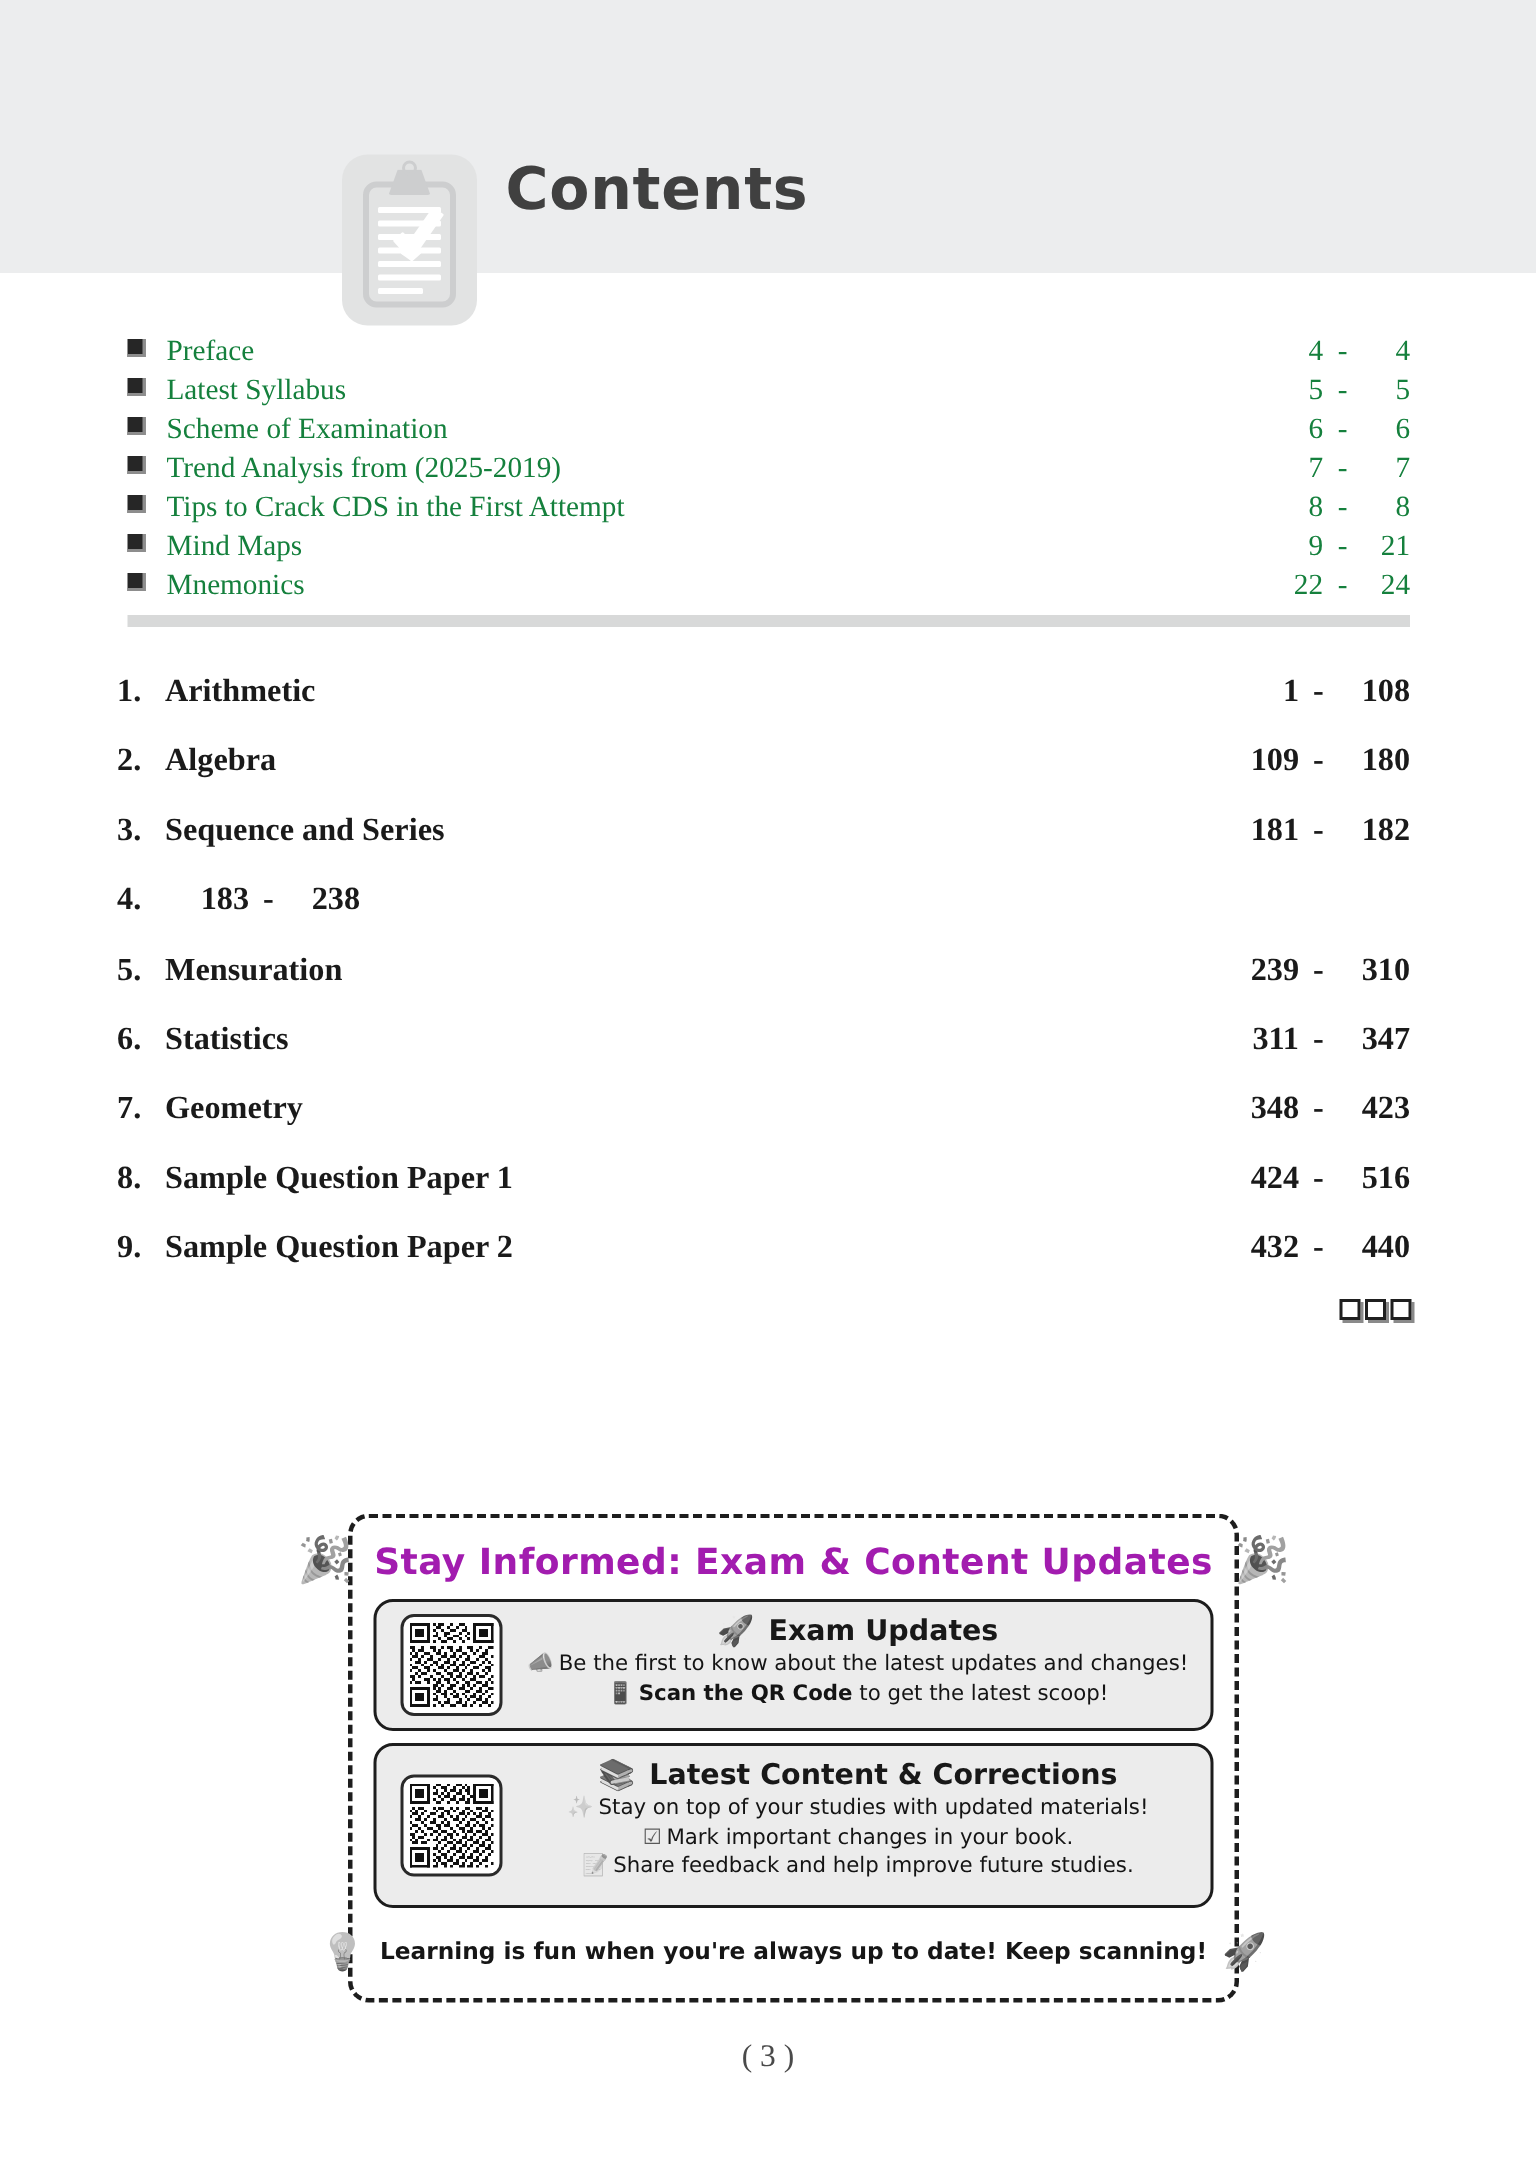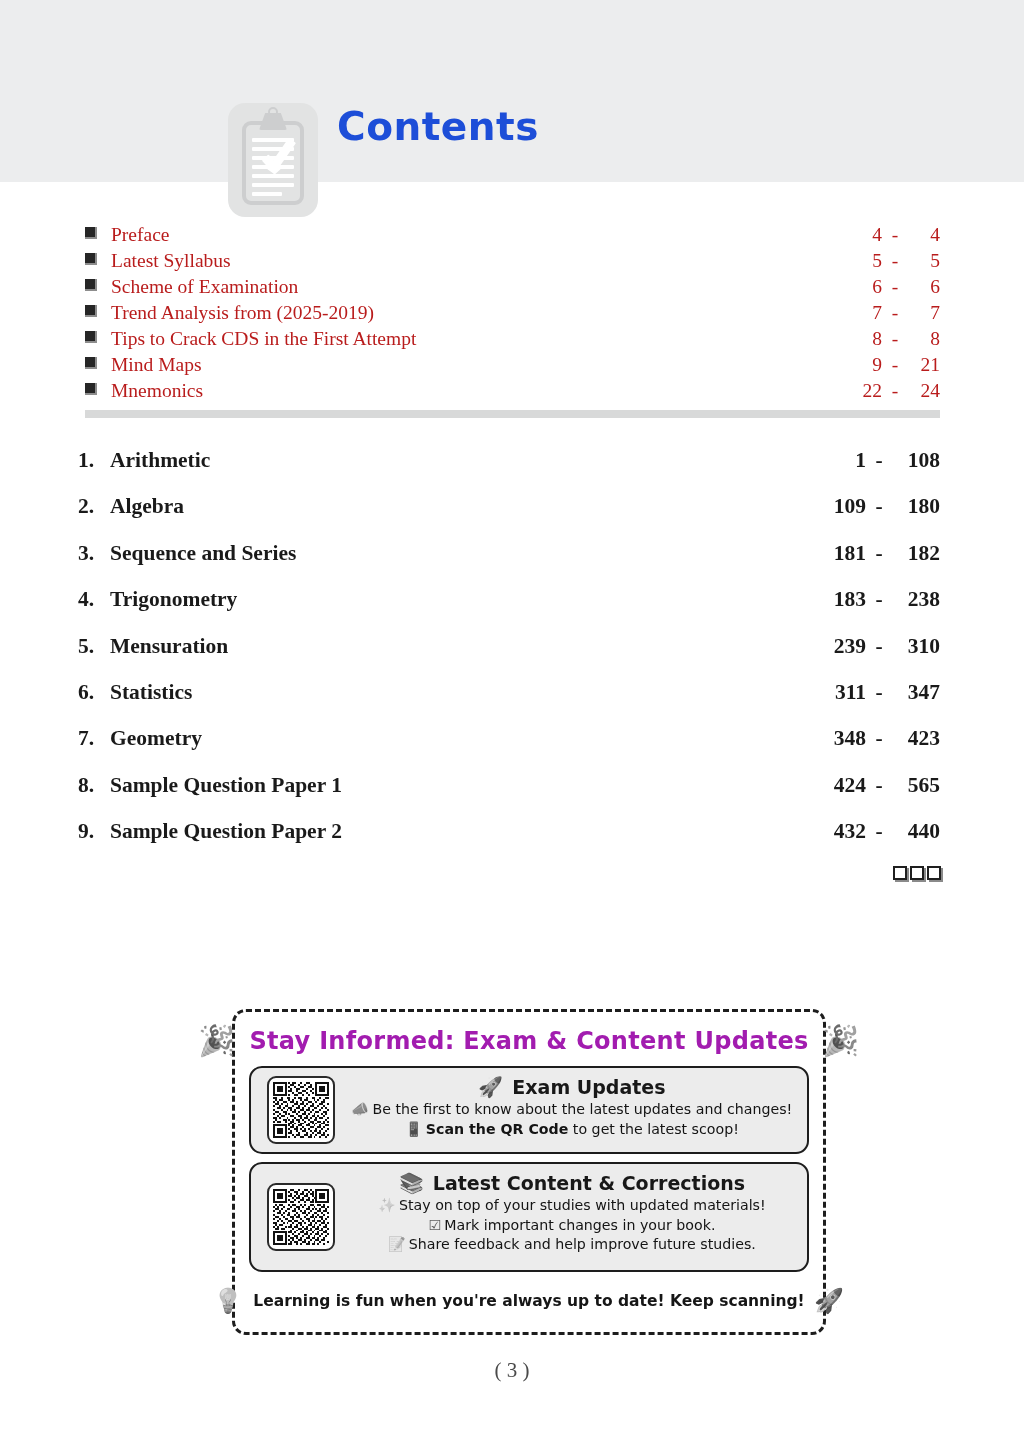--- a/index.html
+++ b/index.html
@@ -35,21 +35,21 @@
   .page-title {
     position: absolute;
     left: 0;
     top: 104px;
     width: 876px;
     text-align: center;
     font-family: "DejaVu Sans", sans-serif;
     font-weight: bold;
     font-size: 39px;
     letter-spacing: 0.5px;
-    color: #1d4ed8;
+    color: #404040;
   }
 
   
   .clipboard-icon {
     position: absolute;
     left: 228px;
     top: 103px;
     width: 90px;
     height: 114px;
   }
@@ -134,21 +134,21 @@
     position: absolute;
     left: 85px;
     top: 224px;
     width: 855px;
   }
   .fm-row {
     display: flex;
     align-items: baseline;
     height: 26px;
     font-size: 19.5px;
-    color: #b91c1c;
+    color: #15803d;
   }
   .fm-bullet {
     width: 12px;
     height: 12px;
     background: #262626;
     box-shadow: inset -2px -2px 0 0 #8d8d8d;
     flex: 0 0 auto;
     position: relative;
     top: -2px;
   }
@@ -465,21 +465,20 @@
     </div>
     <div class="ch-row">
       <span class="ch-num">3.</span>
       <span class="ch-title">Sequence and Series</span>
       <span class="ch-from">181</span>
       <span class="ch-dash">-</span>
       <span class="ch-to">182</span>
     </div>
     <div class="ch-row">
       <span class="ch-num">4.</span>
-      <span class="ch-title">Trigonometry</span>
       <span class="ch-from">183</span>
       <span class="ch-dash">-</span>
       <span class="ch-to">238</span>
     </div>
     <div class="ch-row">
       <span class="ch-num">5.</span>
       <span class="ch-title">Mensuration</span>
       <span class="ch-from">239</span>
       <span class="ch-dash">-</span>
       <span class="ch-to">310</span>
@@ -496,21 +495,21 @@
       <span class="ch-title">Geometry</span>
       <span class="ch-from">348</span>
       <span class="ch-dash">-</span>
       <span class="ch-to">423</span>
     </div>
     <div class="ch-row">
       <span class="ch-num">8.</span>
       <span class="ch-title">Sample Question Paper 1</span>
       <span class="ch-from">424</span>
       <span class="ch-dash">-</span>
-      <span class="ch-to">565</span>
+      <span class="ch-to">516</span>
     </div>
     <div class="ch-row">
       <span class="ch-num">9.</span>
       <span class="ch-title">Sample Question Paper 2</span>
       <span class="ch-from">432</span>
       <span class="ch-dash">-</span>
       <span class="ch-to">440</span>
     </div>
   </div>
 

